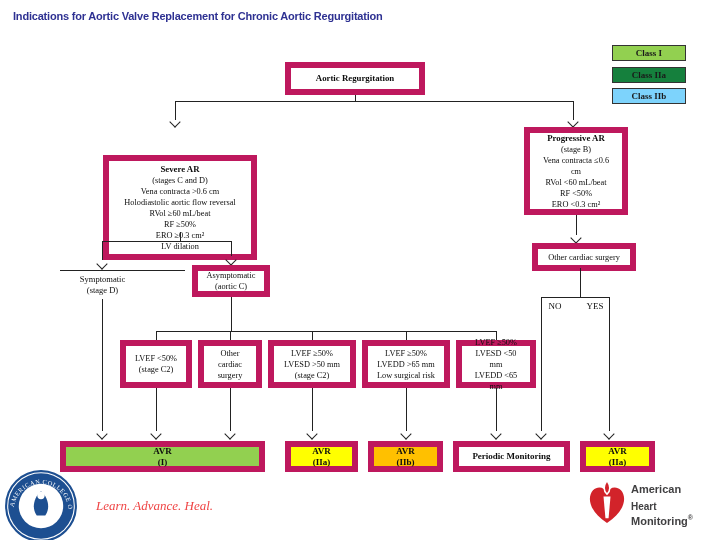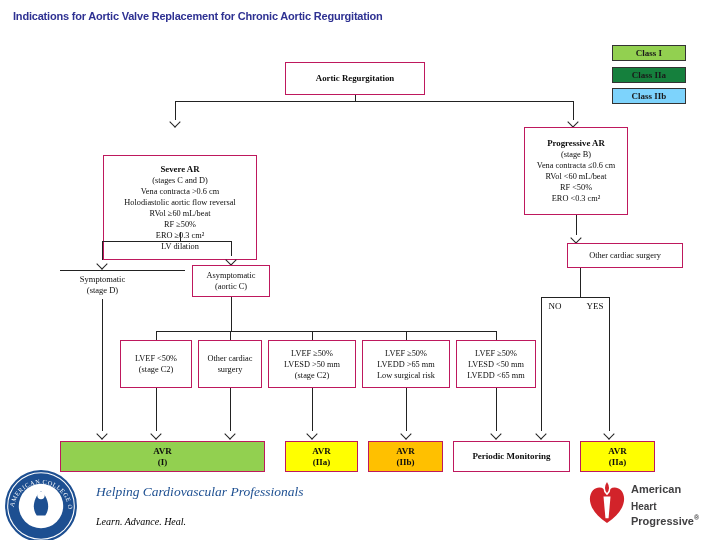--- a/index.html
+++ b/index.html
@@ -3,23 +3,23 @@
 <meta charset="utf-8">
 <style>
   html,body{margin:0;padding:0;background:#fff;}
   .slide{position:relative;width:720px;height:540px;background:#ffffff;overflow:hidden;
          font-family:"Liberation Serif",serif;}
   .title{position:absolute;left:13px;top:10px;font-family:"Liberation Sans",sans-serif;
          font-weight:bold;font-size:11px;white-space:nowrap;letter-spacing:-0.2px;}
   .lg{position:absolute;left:612px;width:72px;height:14px;border:1px solid #333;
       display:flex;align-items:center;justify-content:center;
       font-size:9px;font-weight:bold;color:#1a1a1a;}
-  .box{position:absolute;border:1px solid #be185d;background:#fff;display:flex;flex-direction:column;
+  .box{position:absolute;border:6px solid #be185d;background:#fff;display:flex;flex-direction:column;
        align-items:center;justify-content:center;text-align:center;font-size:8.3px;line-height:11px;
-       color:#0d0d0d;box-sizing:border-box;padding:1px;}
+       color:#0d0d0d;box-sizing:border-box;padding:8px;}
   .hd{font-weight:bold;font-size:8.8px;}
   .txt{position:absolute;text-align:center;font-size:8.5px;line-height:11px;color:#0d0d0d;}
   .hline{position:absolute;height:1px;background:#222;}
   .vline{position:absolute;width:1px;background:#222;}
   .chev{position:absolute;width:7px;height:7px;border-right:1.3px solid #222;
         border-bottom:1.3px solid #222;transform:rotate(45deg);background:transparent;}
   .outcome{font-weight:bold;font-size:9px;line-height:11px;}
   .lbl{position:absolute;font-size:9px;color:#0d0d0d;text-align:center;}
   .tagline{position:absolute;font-style:italic;font-size:13.5px;font-family:"Liberation Serif",serif;}
   .aha-text{position:absolute;font-family:"Liberation Sans",sans-serif;font-weight:bold;color:#414042;line-height:1;}
@@ -125,21 +125,21 @@
   <div class="vline" style="left:406px;top:388px;height:43px;"></div>
   <div class="vline" style="left:496px;top:388px;height:43px;"></div>
   <div class="chev" style="left:152px;top:430px;"></div>
   <div class="chev" style="left:226px;top:430px;"></div>
   <div class="chev" style="left:308px;top:430px;"></div>
   <div class="chev" style="left:402px;top:430px;"></div>
   <div class="chev" style="left:492px;top:430px;"></div>
 
   <div class="vline" style="left:576px;top:215px;height:20px;"></div>
   <div class="chev" style="left:572px;top:234px;"></div>
-  <div class="box" style="left:532px;top:243px;width:116px;height:25px;margin-left:35px;">
+  <div class="box" style="left:532px;top:243px;width:104px;height:25px;">
     <span>Other cardiac surgery</span>
   </div>
   <div class="vline" style="left:580px;top:268px;height:29px;"></div>
   <div class="hline" style="left:541px;top:297px;width:68px;"></div>
   <div class="vline" style="left:541px;top:297px;height:134px;"></div>
   <div class="vline" style="left:609px;top:297px;height:134px;"></div>
   <div class="chev" style="left:537px;top:430px;"></div>
   <div class="chev" style="left:605px;top:430px;"></div>
   <div class="lbl" style="left:543px;top:301px;width:24px;">NO</div>
   <div class="lbl" style="left:581px;top:301px;width:28px;">YES</div>
@@ -168,27 +168,26 @@
     <circle cx="35" cy="35" r="33" fill="#ffffff" stroke="#1d4f91" stroke-width="2"></circle>
     <circle cx="35" cy="35" r="31" fill="#1d4f91"></circle>
     <circle cx="35" cy="35" r="21" fill="#ffffff"></circle>
     <path id="sealArc" d="M 9,40 A 26,26 0 1 1 61,40" fill="none"></path>
     <text font-size="6" fill="#ffffff" font-family="Liberation Serif, serif" letter-spacing="0.5">
       <textPath href="#sealArc" startOffset="4">AMERICAN COLLEGE OF CARDIOLOGY</textPath>
     </text>
     <path d="M35 21 c-7 6 -9 16 -4 23 l8 0 c5 -7 3 -17 -4 -23 z" fill="#1d4f91"></path>
     <circle cx="35" cy="25" r="3.5" fill="#ffffff"></circle>
   </svg>
-  <div class="tagline" style="left: 96px; top: 484px; color: rgb(29, 79, 145);">Helping Cardiovascular Professionals</div>
-  <div class="tagline" style="left: 96px; top: 516px; font-size: 10px; color: #000000;">Learn. Advance. Heal.</div>
+  <div class="tagline" style="left: 96px; top: 498px; font-size: 13px; color: #ef4444;">Learn. Advance. Heal.</div>
 
   <svg style="position:absolute;left:586px;top:477px;" width="42" height="50" viewBox="0 0 54 62">
     <path d="M27 58 C 4 43 1 25 9 16 C 15 9.5 24 12 27 19 C 30 12 39 9.5 45 16 C 53 25 50 43 27 58 Z" fill="#d2232a"></path>
     <polygon points="22.5,24 31.5,24 29,52 25,52" fill="#ffffff"></polygon>
     <path d="M27 3 C 22.5 10 21.5 16 27 21 C 32.5 16 31.5 10 27 3 Z" stroke="#ffffff" stroke-width="2" fill="#d2232a"></path>
   </svg>
   <div class="aha-text" style="left:631px;top:484px;">
     <div class="aha-l1">American</div>
     <div class="aha-l2">Heart</div>
-    <div class="aha-l3"><span>Progressive</span><sup>®</sup></div>
+    <div class="aha-l3"><span>Monitoring</span><sup>®</sup></div>
   </div>
 
 </div>
 
 </body></html>

